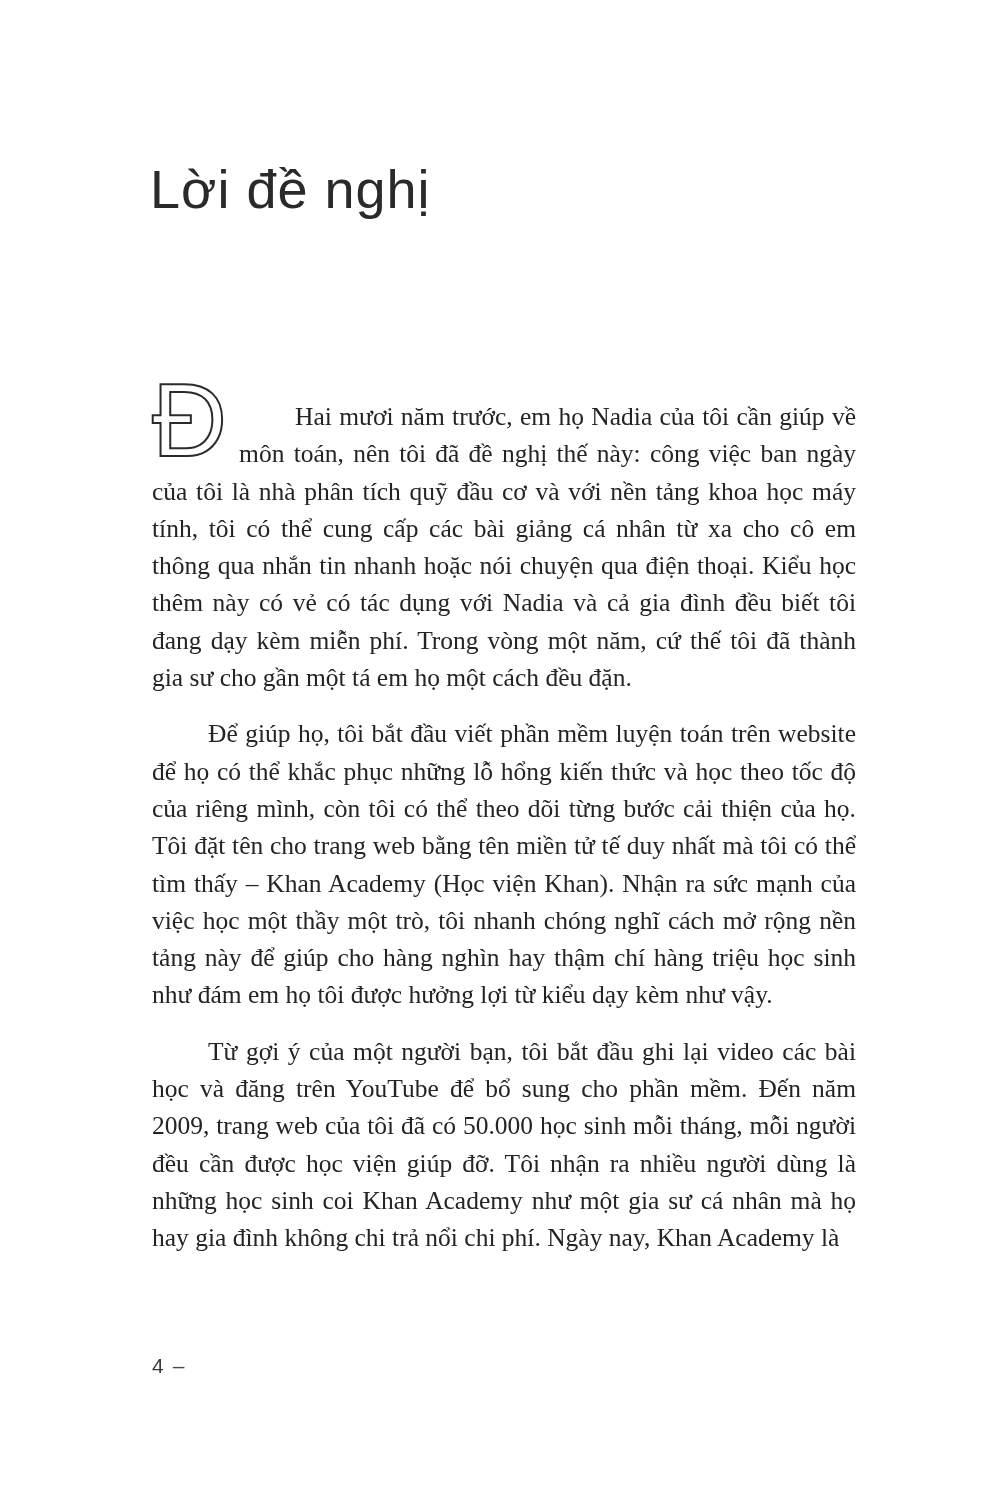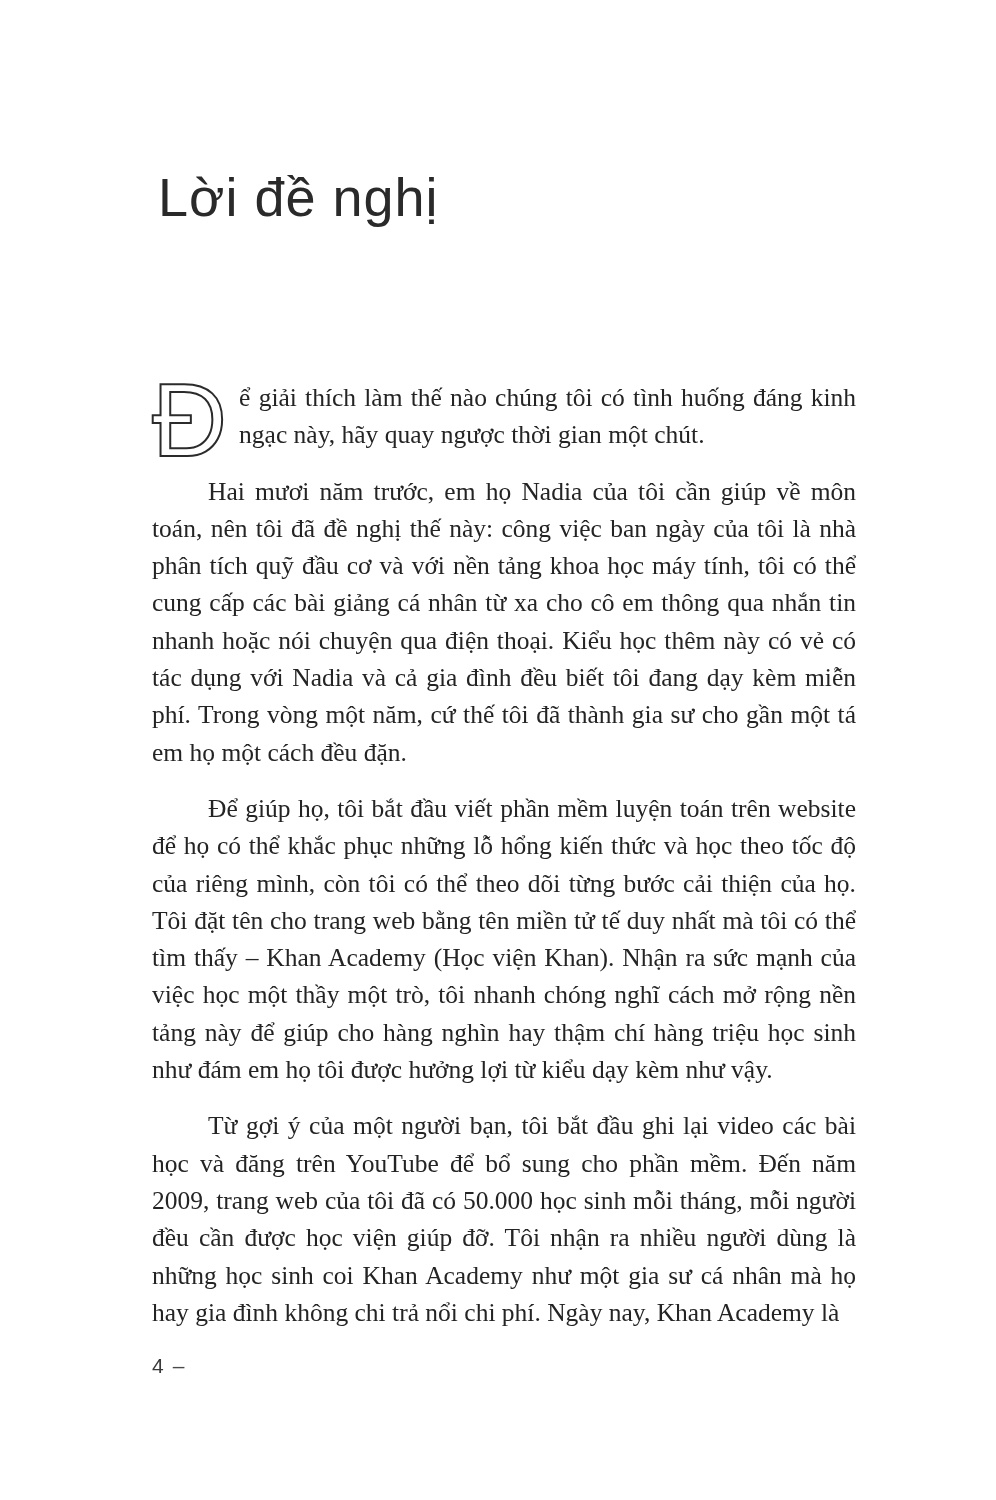--- a/index.html
+++ b/index.html
@@ -17,21 +17,21 @@
   }
   .page {
     position: absolute;
     inset: 0;
     background: #ffffff;
   }
   .chapter-title {
     position: absolute;
     top: 158px;
     left: 150px;
-    margin: 8px;
+    margin: 0;
     font-family: "Liberation Sans", sans-serif;
     font-weight: 500;
     font-size: 54px;
     letter-spacing: 1px;
     color: #2a2a2a;
   }
   .content {
     position: absolute;
     top: 379px;
     left: 152px;
@@ -79,21 +79,21 @@
 </head>
 <body>
 
 <div class="page">
 
   <h1 class="chapter-title">Lời đề nghị</h1>
 
   <div class="content">
 
     <p class="opening">
-      <span class="dropcap">Đ</span><span>ể giải thích làm thế nào chúng tôi có tình huống đáng kinh ngạc này, hãy quay ngược thời gian một chút.</span>
+      <span class="dropcap">Đ</span>
     </p>
 
     <p>Hai mươi năm trước, em họ Nadia của tôi cần giúp về môn toán, nên tôi đã đề nghị thế này: công việc ban ngày của tôi là nhà phân tích quỹ đầu cơ và với nền tảng khoa học máy tính, tôi có thể cung cấp các bài giảng cá nhân từ xa cho cô em thông qua nhắn tin nhanh hoặc nói chuyện qua điện thoại. Kiểu học thêm này có vẻ có tác dụng với Nadia và cả gia đình đều biết tôi đang dạy kèm miễn phí. Trong vòng một năm, cứ thế tôi đã thành gia sư cho gần một tá em họ một cách đều đặn.</p>
 
     <p>Để giúp họ, tôi bắt đầu viết phần mềm luyện toán trên website để họ có thể khắc phục những lỗ hổng kiến thức và học theo tốc độ của riêng mình, còn tôi có thể theo dõi từng bước cải thiện của họ. Tôi đặt tên cho trang web bằng tên miền tử tế duy nhất mà tôi có thể tìm thấy – Khan Academy (Học viện Khan). Nhận ra sức mạnh của việc học một thầy một trò, tôi nhanh chóng nghĩ cách mở rộng nền tảng này để giúp cho hàng nghìn hay thậm chí hàng triệu học sinh như đám em họ tôi được hưởng lợi từ kiểu dạy kèm như vậy.</p>
 
     <p>Từ gợi ý của một người bạn, tôi bắt đầu ghi lại video các bài học và đăng trên YouTube để bổ sung cho phần mềm. Đến năm 2009, trang web của tôi đã có 50.000 học sinh mỗi tháng, mỗi người đều cần được học viện giúp đỡ. Tôi nhận ra nhiều người dùng là những học sinh coi Khan Academy như một gia sư cá nhân mà họ hay gia đình không chi trả nổi chi phí. Ngày nay, Khan Academy là</p>
 
   </div>
 

